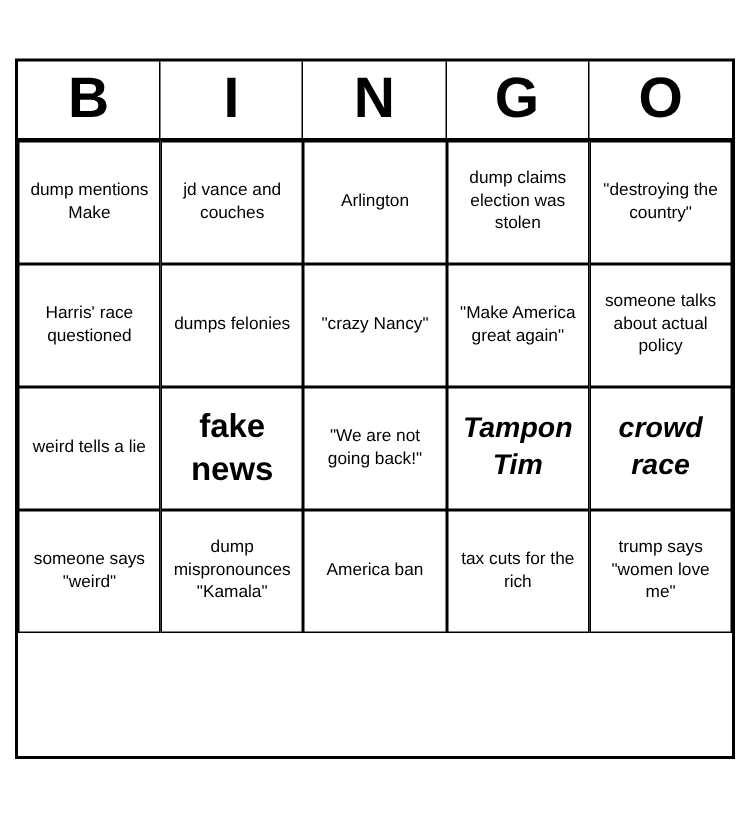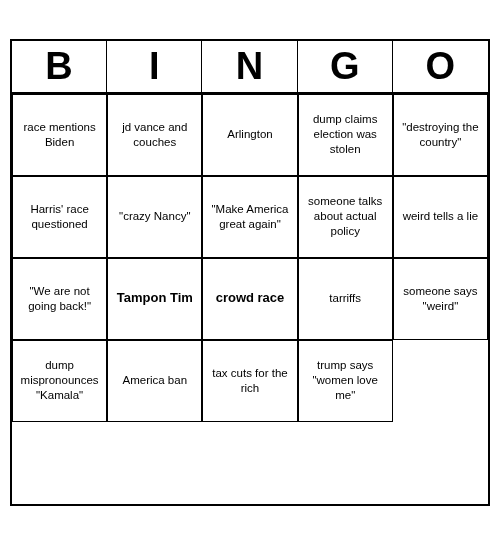--- a/index.html
+++ b/index.html
@@ -50,49 +50,51 @@
       align-items: center;
       justify-content: center;
       min-height: 82px;
       line-height: 1.3;
     }
     .bingo-cell.large-text {
       font-size: 22px;
       font-weight: bold;
     }
     .bingo-cell.medium-text {
-      font-size: 13px;
+      font-size: 19px;
       font-weight: bold;
+      font-style: italic;
     }
   </style>
 </head>
 <body>
 
 <div class="bingo-card">
   <div class="bingo-header">
   <div class="bingo-letter">B</div>
       <div class="bingo-letter">I</div>
       <div class="bingo-letter">N</div>
       <div class="bingo-letter">G</div>
       <div class="bingo-letter">O</div>
     </div>
   <div class="bingo-grid">
-  <div class="bingo-cell">race mentions Biden</div>
+  <div class="bingo-cell">dump mentions Make</div>
       <div class="bingo-cell">jd vance and couches</div>
       <div class="bingo-cell">Arlington</div>
       <div class="bingo-cell">dump claims election was stolen</div>
       <div class="bingo-cell">"destroying the country"</div>
       <div class="bingo-cell">Harris' race questioned</div>
+      <div class="bingo-cell">dumps felonies</div>
       <div class="bingo-cell">"crazy Nancy"</div>
       <div class="bingo-cell">"Make America great again"</div>
       <div class="bingo-cell">someone talks about actual policy</div>
       <div class="bingo-cell">weird tells a lie</div>
+      <div class="bingo-cell large-text">fake news</div>
       <div class="bingo-cell">"We are not going back!"</div>
       <div class="bingo-cell medium-text">Tampon Tim</div>
       <div class="bingo-cell medium-text">crowd race</div>
-      <div class="bingo-cell">tarriffs</div>
       <div class="bingo-cell">someone says "weird"</div>
       <div class="bingo-cell">dump mispronounces "Kamala"</div>
       <div class="bingo-cell">America ban</div>
       <div class="bingo-cell">tax cuts for the rich</div>
       <div class="bingo-cell">trump says "women love me"</div>
     </div>
 </div>
 
 </body></html>

